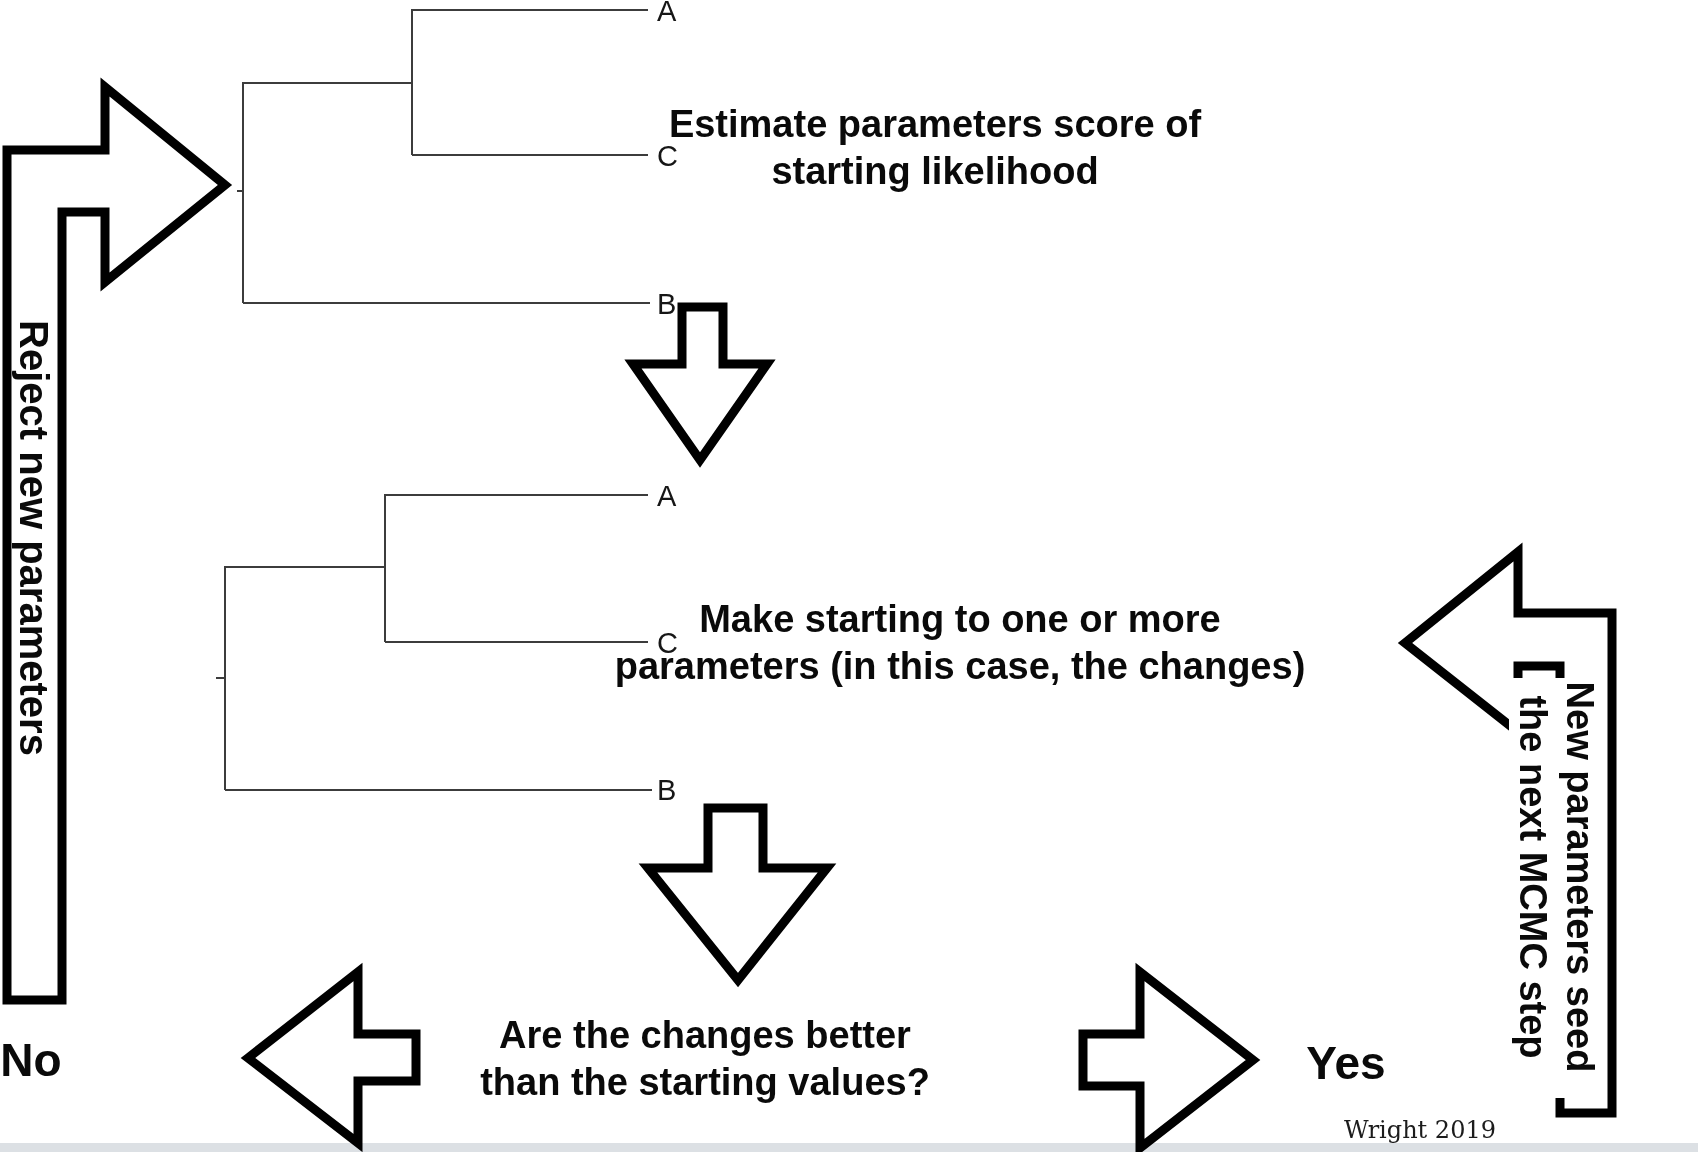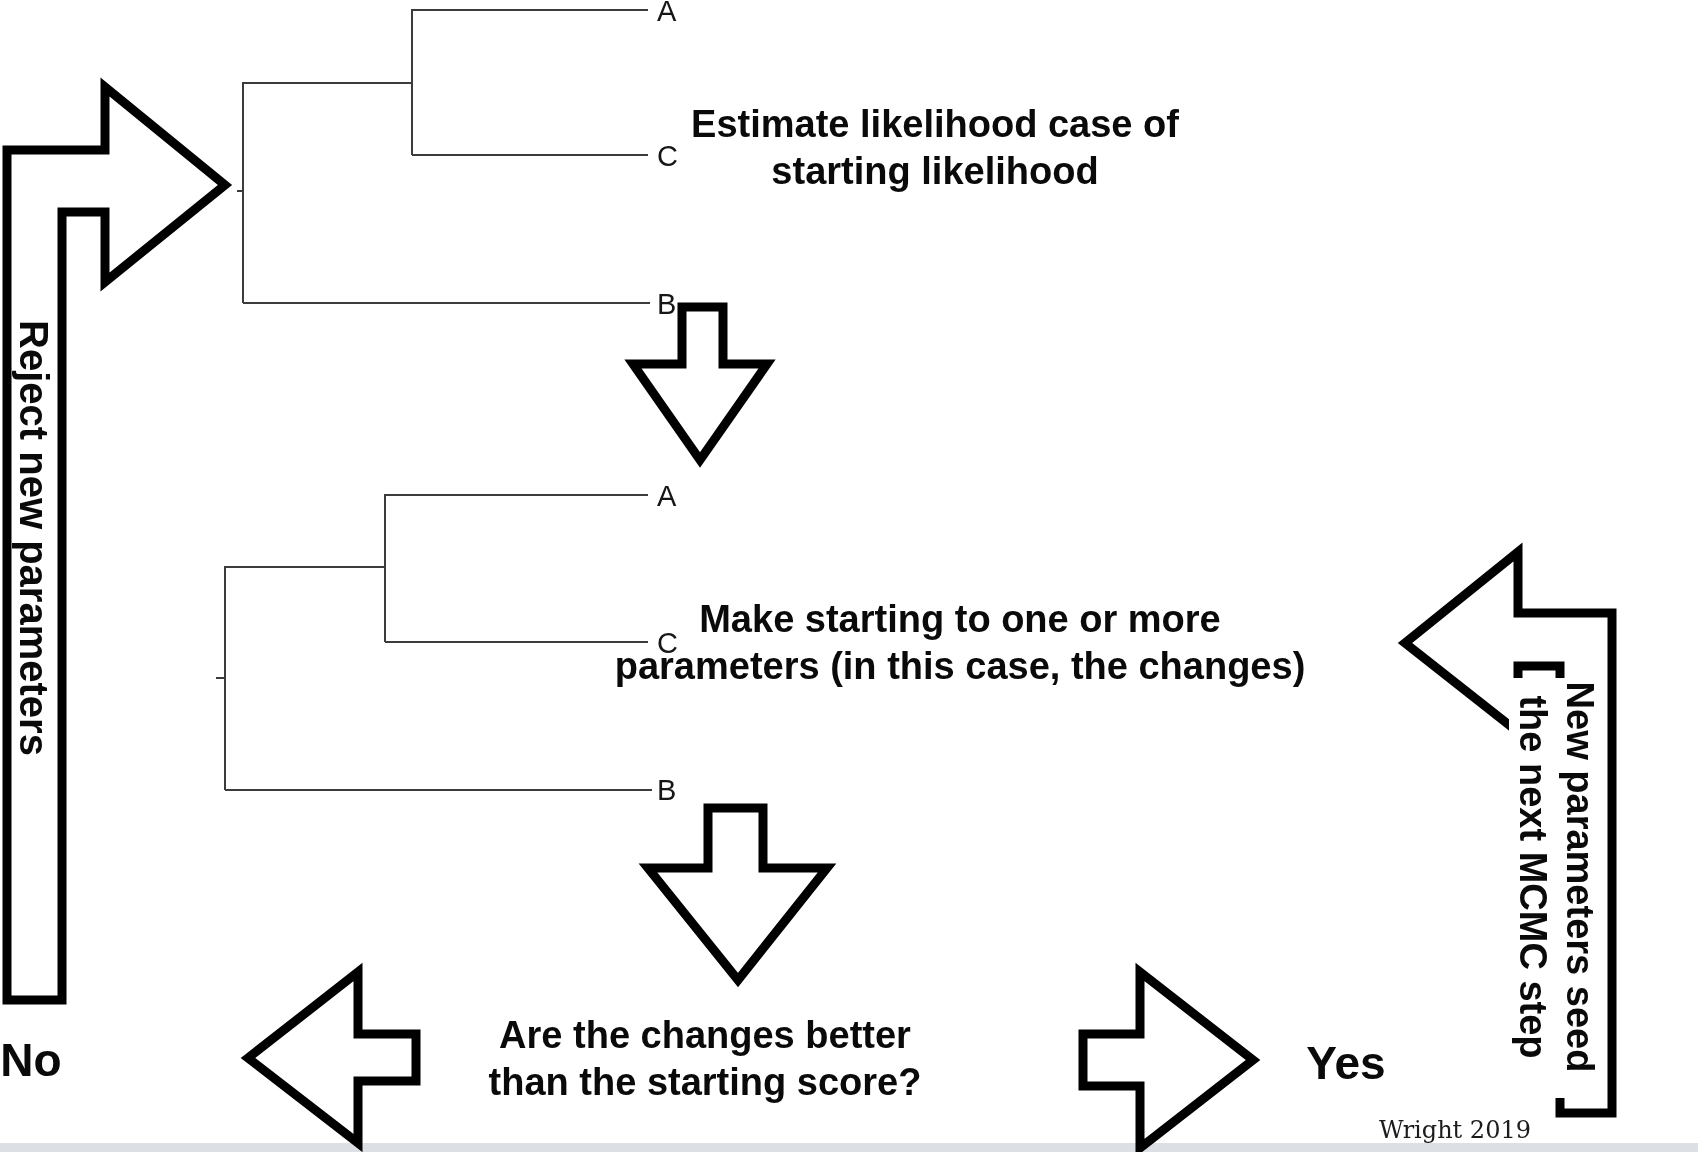--- a/index.html
+++ b/index.html
@@ -53,21 +53,20 @@
     width:450px;
     font-size:38px;
     line-height:47px;
     transform:translate(-50%,-50%) rotate(90deg);
   }
   #credit{
     font-family:"DejaVu Serif", serif;
     font-size:24px;
     font-weight:400;
     color:#1c1c1c;
-    margin-left:35px;
   }
   .line{display:block;}
 </style>
 </head>
 <body>
 
 <div id="stage">
 
   <svg id="shapes" viewBox="0 0 1698 1152" xmlns="http://www.w3.org/2000/svg">
 
@@ -94,32 +93,32 @@
 
   <div class="tip-label" style="left:657px;top:11px">A</div>
   <div class="tip-label" style="left:657px;top:156px">C</div>
   <div class="tip-label" style="left:657px;top:304px">B</div>
 
   <div class="tip-label" style="left:657px;top:496px">A</div>
   <div class="tip-label" style="left:657px;top:643px">C</div>
   <div class="tip-label" style="left:657px;top:790px">B</div>
 
   <div class="txt big" style="left:935px;top:148px">
-    <span class="line">Estimate likelihood case of</span>
+    <span class="line">Estimate parameters score of</span>
     <span class="line">starting likelihood</span>
   </div>
 
   <div class="txt big" style="left:960px;top:643px">
     <span class="line">Make starting to one or more</span>
     <span class="line">parameters (in this case, the changes)</span>
   </div>
 
   <div class="txt big" style="left:705px;top:1059px">
     <span class="line">Are the changes better</span>
-    <span class="line">than the starting score?</span>
+    <span class="line">than the starting values?</span>
   </div>
 
   <div class="txt answer" style="left:31px;top:1060px">No</div>
   <div class="txt answer" style="left:1346px;top:1063px">Yes</div>
 
   <div id="reject-text" class="rot">Reject new parameters</div>
   <div id="accept-text" class="rot">
     <span class="line">New parameters seed</span>
     <span class="line">the next MCMC step</span>
   </div>

